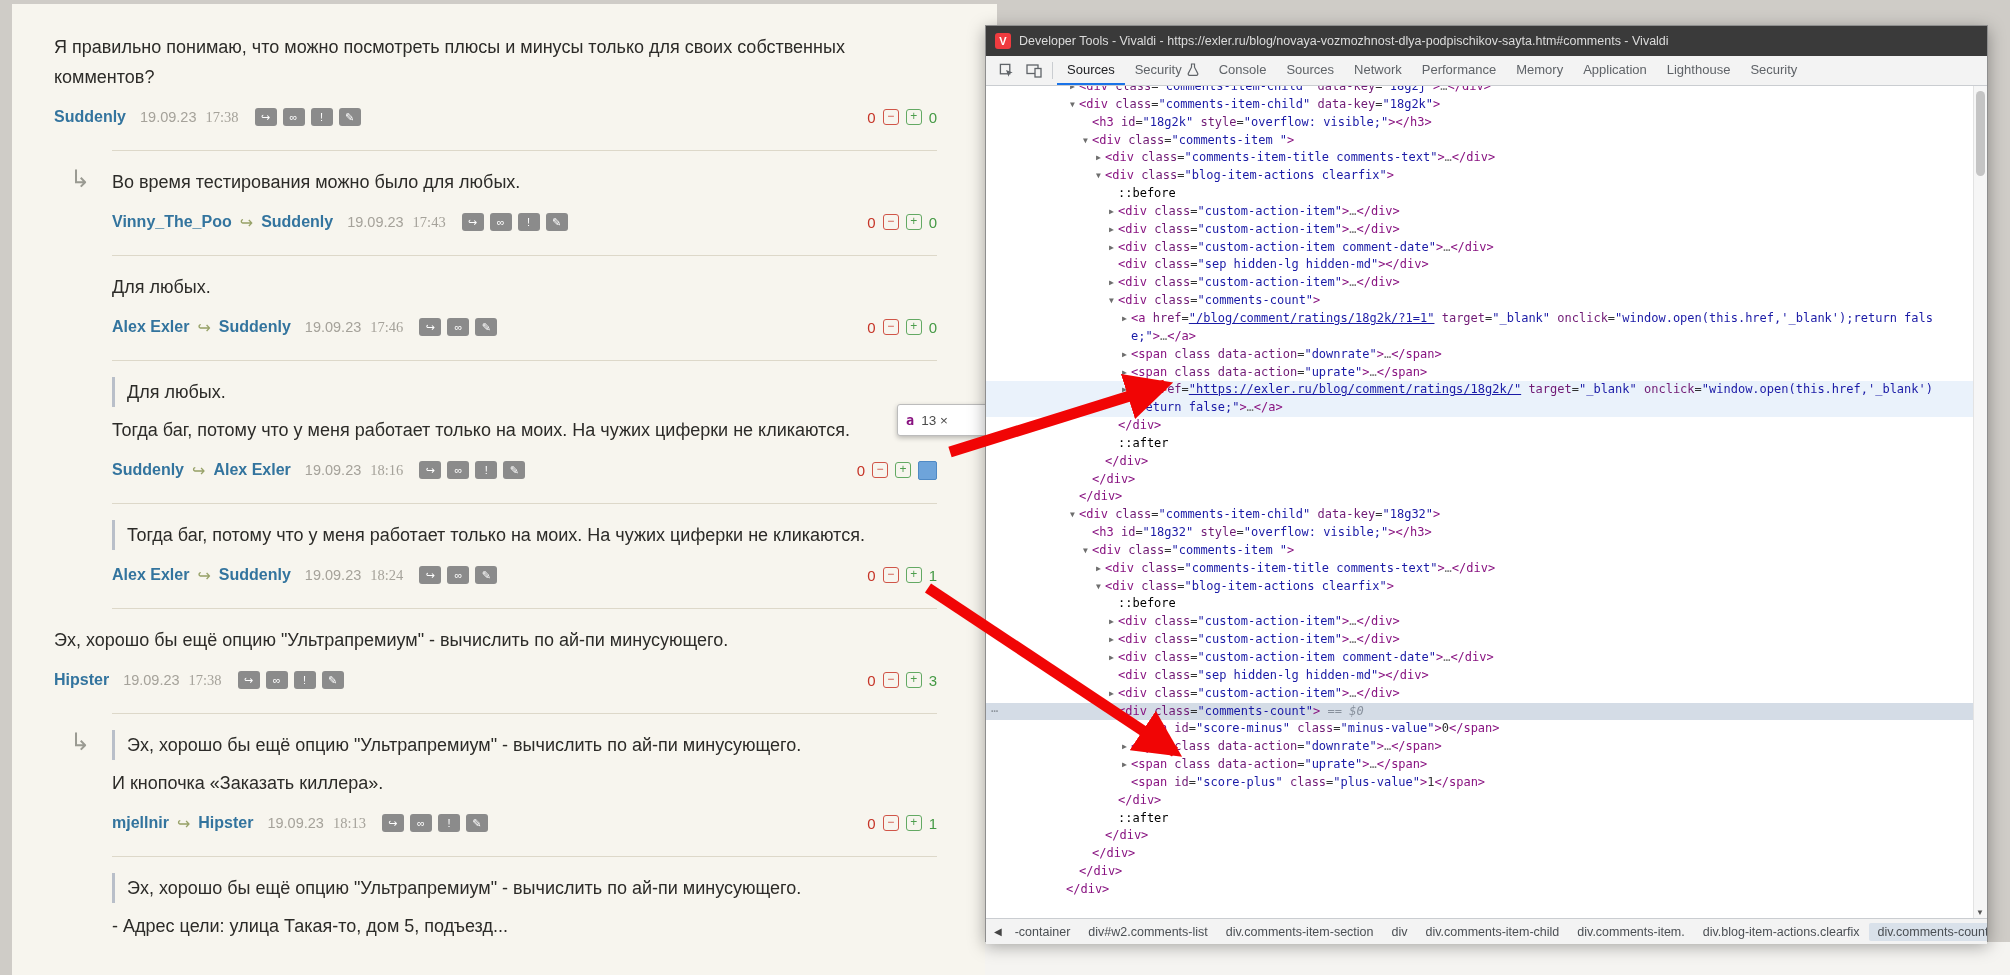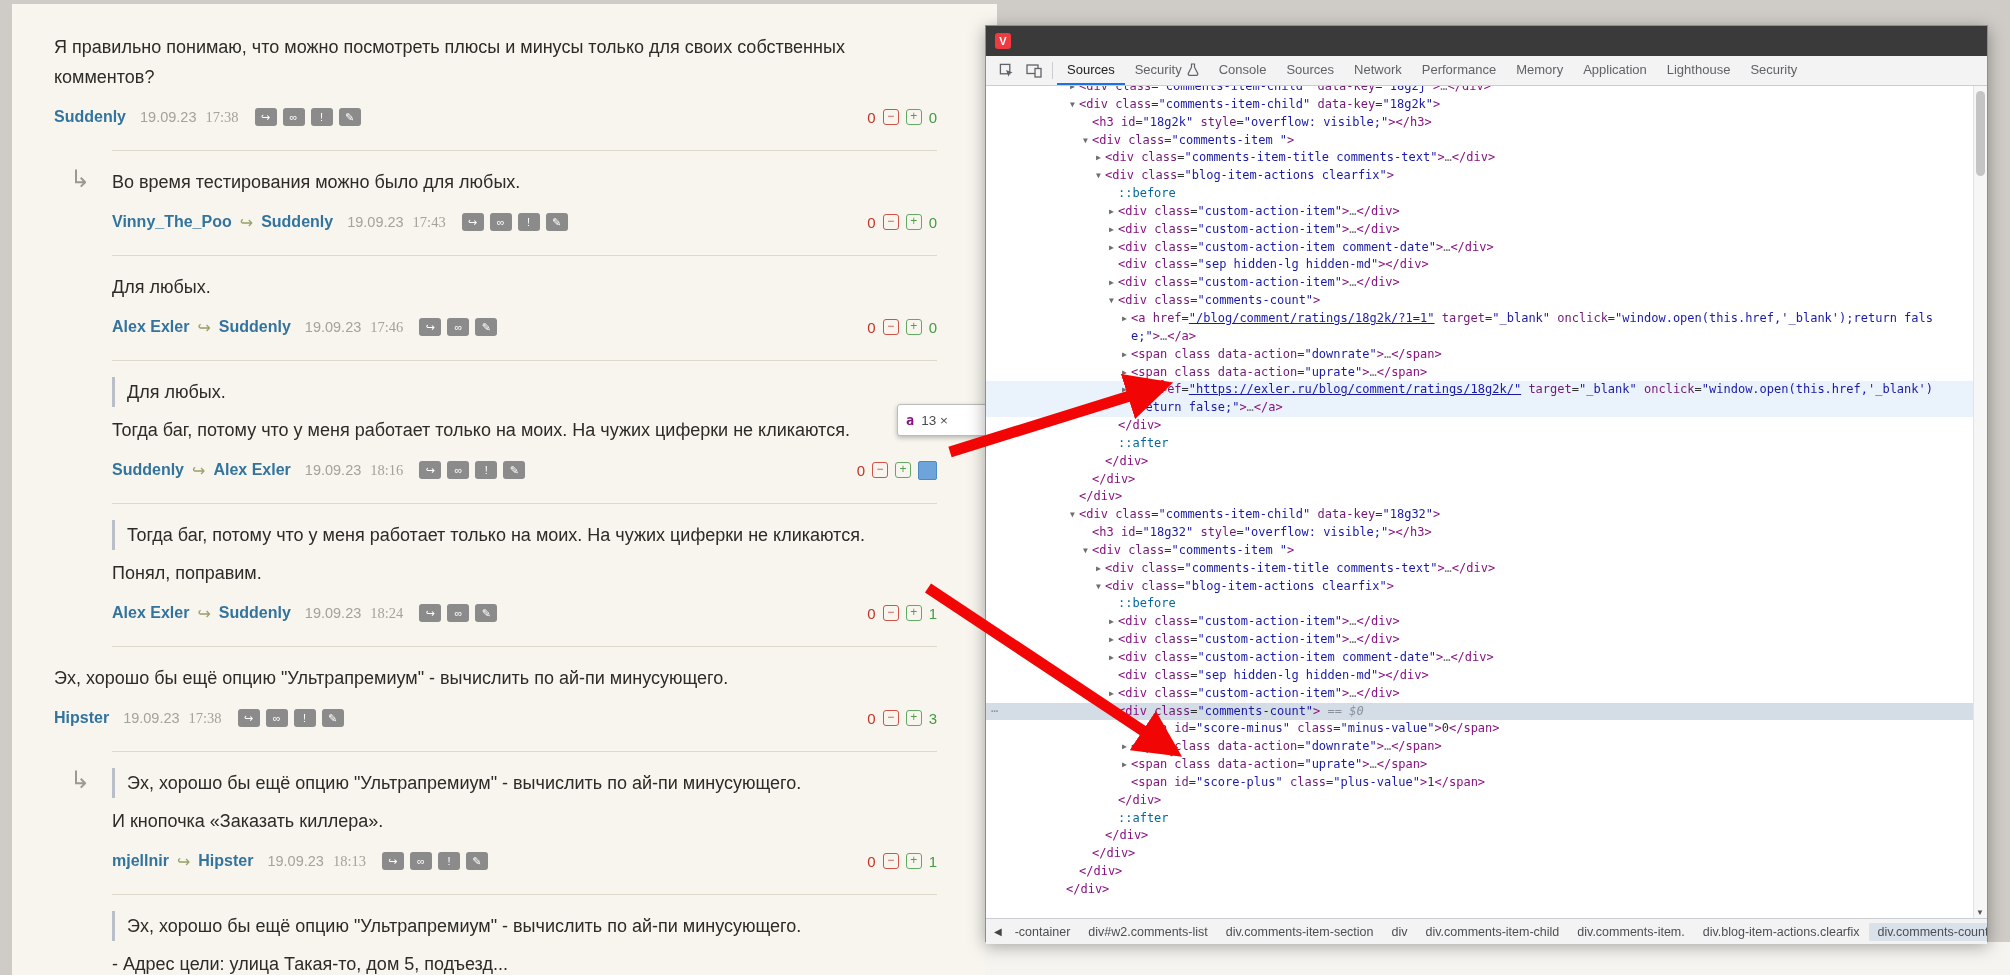--- a/index.html
+++ b/index.html
@@ -61,21 +61,21 @@
   .tree{position:relative;height:832px;overflow:hidden;font-family:"DejaVu Sans Mono",monospace;
         font-size:12px;padding-top:2px;box-sizing:border-box;}
   .tl{height:17.85px;line-height:17.85px;white-space:nowrap;position:relative;cursor:pointer;}
   .tl.clip{margin-top:-10px;}
   .tl.hover{background:#eaf2fb;}
   .tl.sel{background:#d4dce6;}
   .tri{display:inline-block;width:13px;color:#6e6e6e;font-size:8px;text-align:center;vertical-align:1px;}
   .gutter{position:absolute;left:5px;top:0;color:#8d949c;}
   .sg-t{color:#881280;} .sg-a{color:#701a75;} .sg-v{color:#1a1aa6;}
   .sg-lk{color:#1a1aa6;text-decoration:underline;} .sg-pl{color:#303030;}
-  .sg-ps{color:#0369a1;} .sg-d{color:#737373;} .sg-eq{color:#87909c;font-style:italic;}
+  .sg-ps{color:#000000;} .sg-d{color:#737373;} .sg-eq{color:#87909c;font-style:italic;}
 
   .crumbs{height:25px;background:#f3f3f3;border-top:1px solid #cacdd1;display:flex;
           align-items:center;font-size:12.5px;color:#4b4f54;padding-left:4px;overflow:hidden;}
   .crumb{padding:2px 9px;white-space:nowrap;cursor:pointer;}
   .crumb.sel{background:#d9e1ea;border-radius:2px;}
   .crumb-arrow{color:#444;font-size:10px;padding:0 4px;cursor:pointer;}
 
   .vscroll{position:absolute;right:0;top:60px;height:832px;width:14px;background:#f6f6f6;
            border-left:1px solid #e3e3e3;box-sizing:border-box;}
   .vthumb{position:absolute;left:2px;right:2px;top:5px;height:85px;background:#c4c4c4;border-radius:6px;cursor:pointer;}
@@ -175,21 +175,20 @@
             <span class="mcount">0</span>
             <span class="sbox mbox">−</span>
             <span class="sbox pbox">+</span>
             <span class="hlbox"></span>
           </div>
         </div>
       </div>
       <div class="divider"></div>
       <div class="comment reply">
         <div class="quote">Тогда баг, потому что у меня работает только на моих. На чужих циферки не кликаются.</div>
-        <div class="ctext">Понял, поправим.</div>
         <div class="arow">
           <span class="aname">Alex Exler</span>
           <span class="rarrow">↪</span>
           <span class="aname">Suddenly</span>
           <span class="adate">19.09.23</span>
           <span class="atime">18:24</span>
           <div class="icons">
             <span class="icn">↪</span>
             <span class="icn">∞</span>
             <span class="icn">✎</span>
@@ -259,20 +258,21 @@
 <div class="el-tooltip">
   <span class="tt-tag">a</span>
   <span class="tt-dims">13 ×</span>
 </div>
 
 <div class="right-bottom-strip"></div>
 
 <div class="devtools">
   <div class="titlebar">
     <div class="vivaldi">V</div>
+    <div class="wtitle">Developer Tools - Vivaldi - https://exler.ru/blog/novaya-vozmozhnost-dlya-podpischikov-sayta.htm#comments - Vivaldi</div>
   </div>
   <div class="tabbar">
     <div class="tb-icon">
       <svg width="15" height="15" viewBox="0 0 16 16">
           <rect x="1.5" y="1.5" width="10" height="10" fill="none" stroke="#5f6368" stroke-width="1.4"></rect>
           <path d="M7.5 7.5 L14.6 10.2 L11.3 11.3 L10.2 14.6 Z" fill="#5f6368"></path>
         </svg>
     </div>
     <div class="tb-icon">
       <svg width="16" height="15" viewBox="0 0 16 15">

